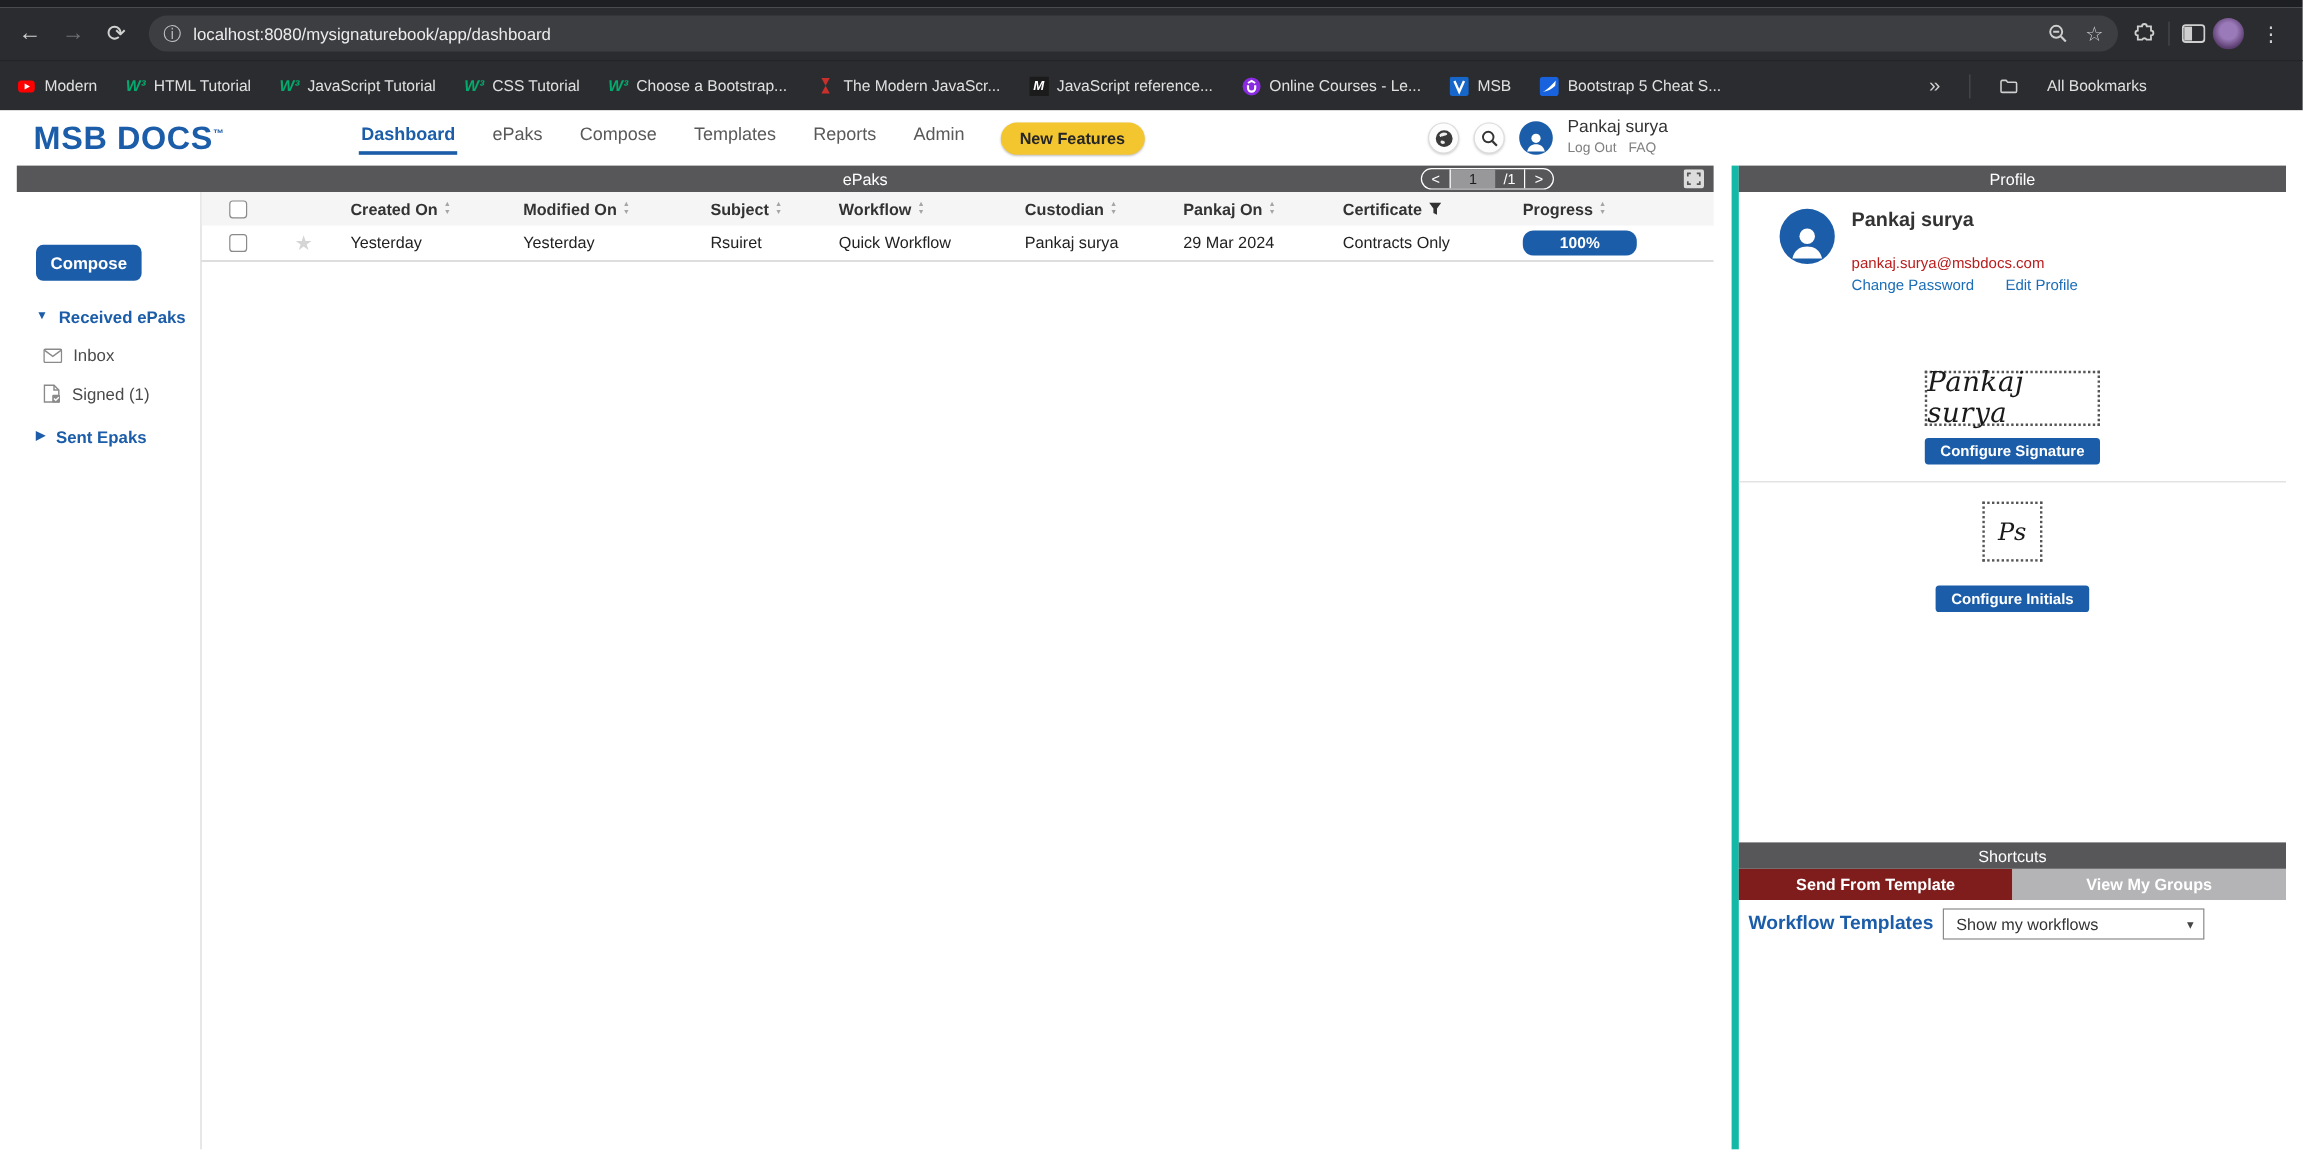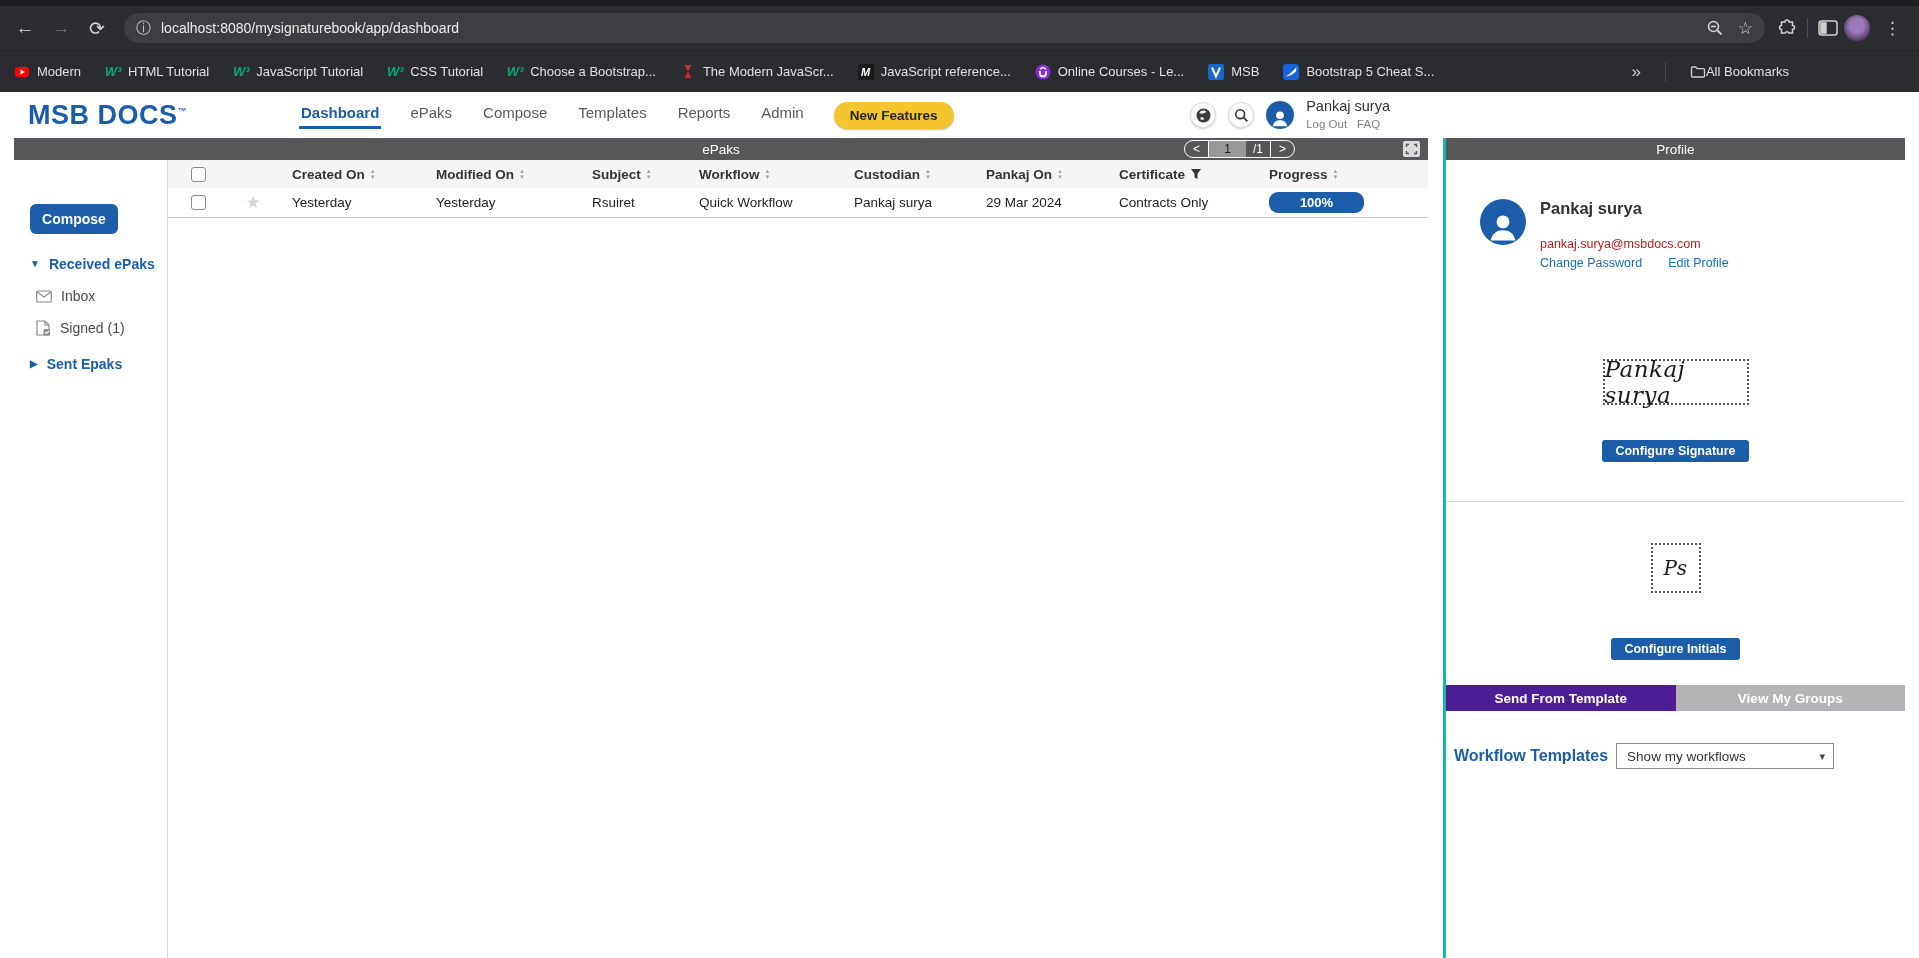--- a/index.html
+++ b/index.html
@@ -27,21 +27,21 @@
   .bookmarks-bar { height:42px; background:#2b2c2f; display:flex; align-items:center;
                    padding:0 14px; gap:24px; border-top:1px solid #242528; }
   .bookmark { display:flex; align-items:center; gap:7px; color:#e0e0e0; font-size:13px; white-space:nowrap; }
   .fav { width:16px; height:16px; display:flex; align-items:center; justify-content:center; }
   .fav-w3 { color:#04aa6d; font-weight:bold; font-size:13px; font-style:italic; }
   .fav-mdn { background:#1b1b1b; color:#fff; font-weight:bold; font-style:italic; font-size:11px;
              width:16px; height:16px; display:flex; align-items:center; justify-content:center; }
   .bm-spacer { flex:1; }
   .bm-overflow { color:#cfcfcf; font-size:17px; }
   .bm-divider { width:1px; height:20px; background:#4a4b4e; }
-  .all-bookmarks { display:flex; align-items:center; gap:0; color:#e0e0e0; font-size:13px; margin-right:116px; }
+  .all-bookmarks { display:flex; align-items:center; gap:24px; color:#e0e0e0; font-size:13px; margin-right:116px; }
 
   
   .app-header { height:46px; background:#fff; display:flex; align-items:center; padding:0 14px 0 28px; }
   .logo { color:#1b5da8; font-size:27px; font-weight:800; letter-spacing:.5px; white-space:nowrap; }
   .logo sup { font-size:9px; vertical-align:super; }
   .main-nav { display:flex; gap:27px; margin-left:112px; align-items:flex-start; }
   .nav-item { font-size:15px; color:#595959; padding:3px 2px 5px; }
   .nav-item.active { color:#1b5da8; font-weight:bold; border-bottom:3px solid #1b5da8; }
   .new-features { margin-left:28px; background:#f3c52f; border:none; border-radius:16px;
                   padding:6px 16px; font-size:13.5px; font-weight:bold; color:#262626;
@@ -93,43 +93,43 @@
   .c7 { width:132px; } .c8 { width:133px; } .c9 { width:150px; } .c10 { flex:1; }
   .c3,.c4,.c5,.c6,.c7,.c8,.c9,.c10 { padding-left:14px; display:flex; align-items:center; gap:5px; }
   .checkbox { width:15px; height:15px; border:1.6px solid #8a8a8a; border-radius:3px; background:#fff; }
   .sort { display:flex; flex-direction:column; color:#a5a5a5; font-size:6px; line-height:5px; gap:1px; }
   .sort i { font-style:normal; }
   .row-star { color:#d5d5d5; font-size:17px; line-height:1; }
   .progress-pill { width:95px; height:21px; background:#1b5da8; color:#fff; font-size:13px;
                    font-weight:bold; border-radius:9px; display:flex; align-items:center; justify-content:center; }
 
   
-  .right-panel { width:462px; flex:0 0 auto; background:#fff; border-left:3px solid #14b8a6;
-                 display:flex; flex-direction:column;gap:25px; }
+  .right-panel { width:462px; flex:0 0 auto; background:#fff; border-left:6px solid #14b8a6;
+                 display:flex; flex-direction:column; }
   .profile-card { display:flex; gap:14px; padding:14px 0 0 34px; }
   .avatar-big { width:46px; height:46px; border-radius:50%; background:#1b5da8; overflow:hidden;
                 display:flex; align-items:flex-end; justify-content:center; flex:0 0 auto; }
   .p-name { font-size:16.5px; font-weight:bold; color:#333; }
   .p-email { font-size:12.5px; color:#b91c1c; margin-top:19px; }
   .p-links { display:flex; gap:26px; font-size:12.5px; color:#1a6db6; margin-top:5px; }
   .sig-box { margin:64px auto 0; width:146px; height:46px; border:2px dotted #555;
              display:flex; align-items:center; justify-content:center; }
   .script { font-family:"DejaVu Serif", serif; font-style:italic; font-size:23px; color:#1a1a1a; letter-spacing:.5px; }
   .ini-box { margin:16px auto 0; width:50px; height:50px; border:2px dotted #555;
              display:flex; align-items:center; justify-content:center; }
   .ini-box .script { font-size:20px; }
   .cfg { display:block; margin:10px auto 0; background:#1b5da8; color:#fff; border:none;
          border-radius:3px; padding:4px 13px; font-size:12.5px; font-weight:bold; font-family:inherit; }
   .cfg.ini { margin-top:20px; }
   .panel-divider { border-top:1px solid #dcdcdc; margin-top:14px; }
   .shortcuts-bar { margin-top:192px; }
   .tabs { display:flex; height:26px; flex:0 0 auto; }
   .tab { flex:1; display:flex; align-items:center; justify-content:center; font-size:13.5px;
          font-weight:bold; color:#fff; background:#b4b4b6; }
-  .tab.active { background:#4c1d95; }
+  .tab.active { background:#7f1d1d; }
   .wf-row { display:flex; align-items:center; height:40px; padding:0 12px 0 8px; gap:8px; }
   .wf-label { color:#1b5da8; font-weight:bold; font-size:16px; white-space:nowrap; }
   .select { width:218px; height:26px; border:1px solid #8a8a8a; display:flex; align-items:center;
             padding:0 8px 0 10px; font-size:13.5px; color:#333; background:#fff; }
   .select .chev { margin-left:auto; font-size:11px; color:#444; }
   .np-header { display:flex; height:26px; background:#ececee; align-items:center; margin-top:6px;
                font-size:13.5px; font-weight:bold; color:#57575a; flex:0 0 auto; }
   .np-header .np1 { width:50%; padding-left:18px; }
 </style>
 </head>
@@ -452,20 +452,23 @@
     <div class="sig-box" data-interactable="false">
       <span class="script">Pankaj surya</span>
     </div>
     <button class="cfg" data-interactable="true">Configure Signature</button>
     <div class="panel-divider" data-interactable="false"></div>
     <div class="ini-box" data-interactable="false">
       <span class="script">Ps</span>
     </div>
     <button class="cfg ini" data-interactable="true">Configure Initials</button>
 
+    <div class="bar shortcuts-bar">
+      <span data-interactable="false">Shortcuts</span>
+    </div>
     <div class="tabs">
       <div class="tab active" data-interactable="true">Send From Template</div>
       <div class="tab" data-interactable="true">View My Groups</div>
     </div>
     <div class="wf-row">
       <span class="wf-label" data-interactable="false">Workflow Templates</span>
       <div class="select" data-interactable="true">
         <span>Show my workflows</span>
         <span class="chev" data-interactable="false">▾</span>
       </div>

